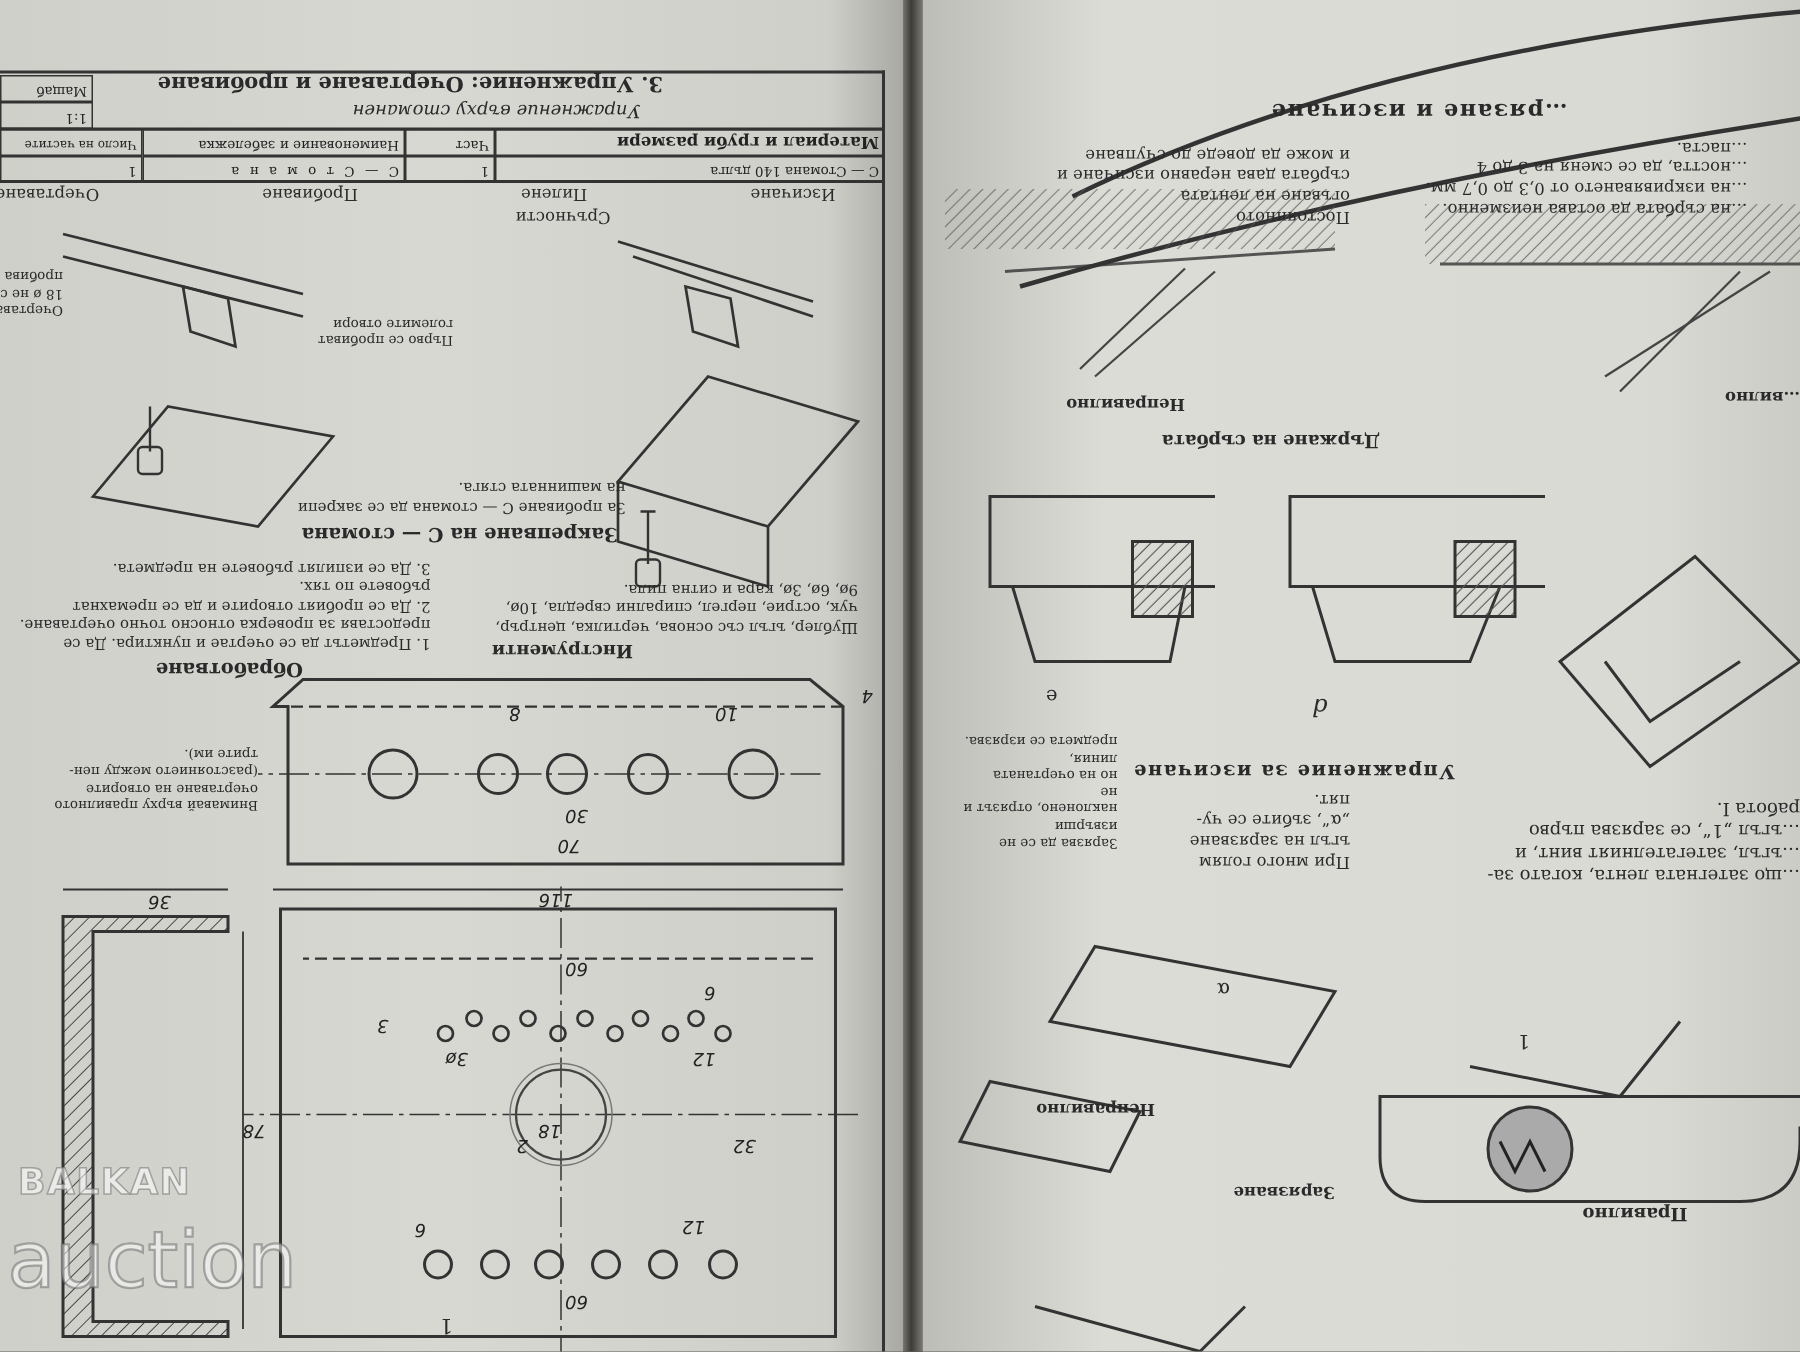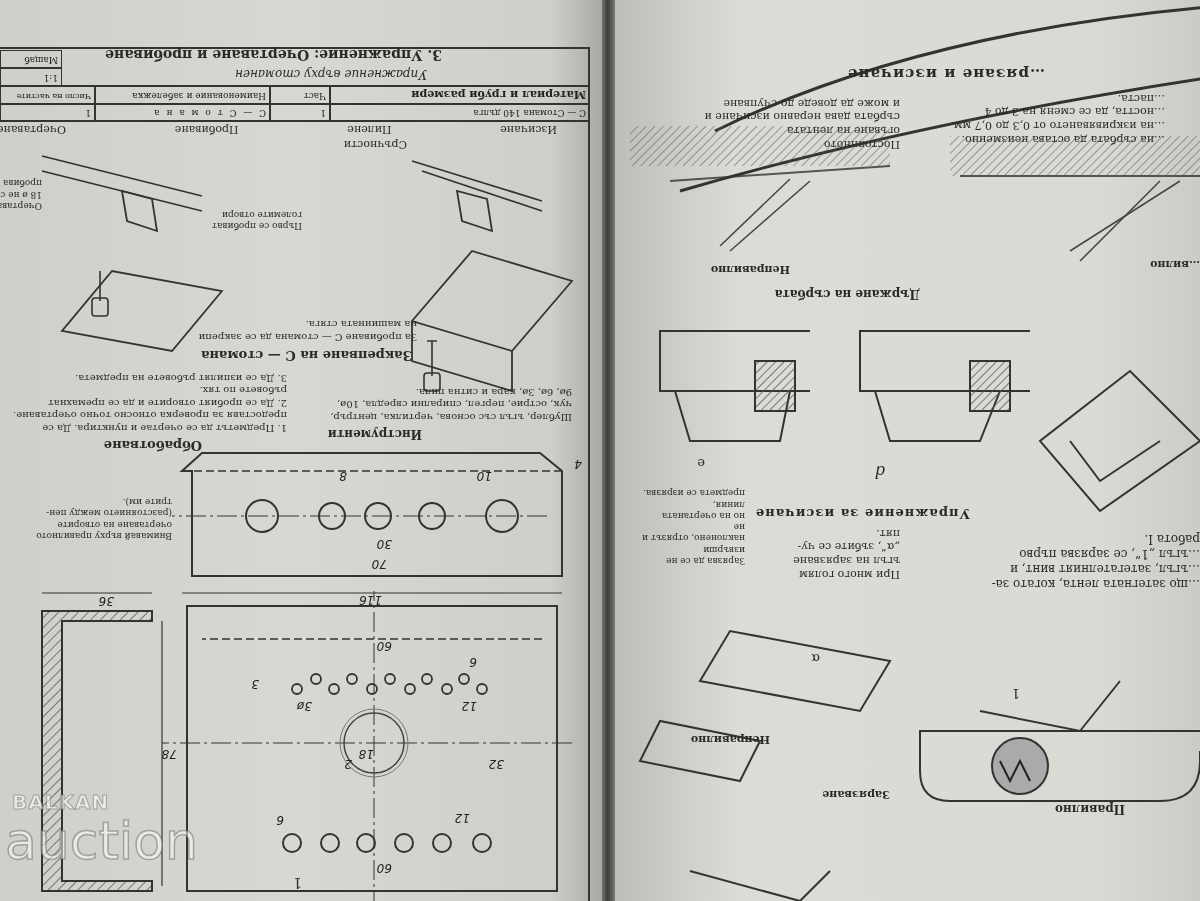--- a/index.html
+++ b/index.html
@@ -288,14 +288,14 @@
     <div class="tb-cell" style="left:540px;top:825px;width:62px;height:18px;">1:1</div>
     <div class="tb-cell" style="left:540px;top:843px;width:62px;height:18px;">Мащаб</div>
 
     <div class="txt" style="left:175px;top:830px;font-size:12px;font-style:italic;">Упражнение върху стоманен</div>
     <div class="txt bold" style="left:160px;top:848px;font-size:14px;">3. Упражнение: Очертаване и пробиване</div>
 
     <div class="txt" style="left:300px;top:20px;font-size:14px;">1</div>
   </div>
 </div>
 
-<div id="watermark" style="left:12px;top:790px;font-size:20px;letter-spacing:1px;">BALKAN</div>
+<div id="watermark" style="left:12px;top:774px;font-size:24px;letter-spacing:1px;">BALKAN</div>
 <div id="watermark2" style="position:absolute;left:5px;top:815px;font-family:'DejaVu Sans',sans-serif;font-weight:normal;font-size:52px;line-height:1;color:rgba(255,255,255,0.5);-webkit-text-stroke:1.5px rgba(110,110,110,0.55);">auction</div>
 
 </body></html>

